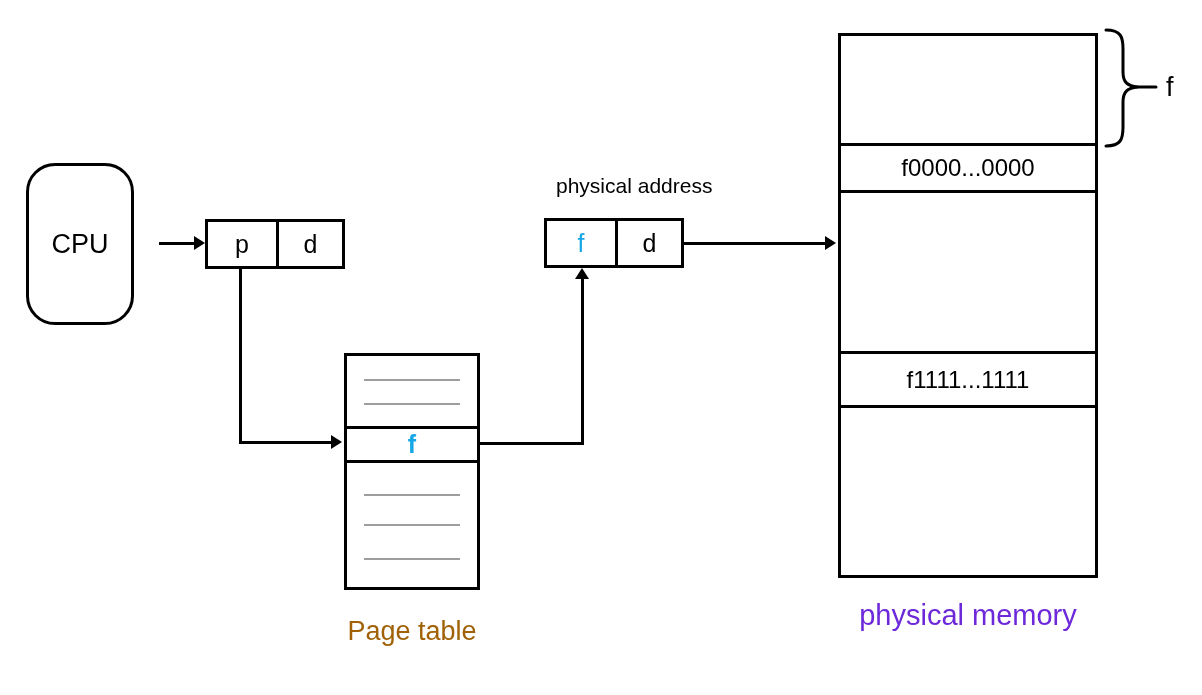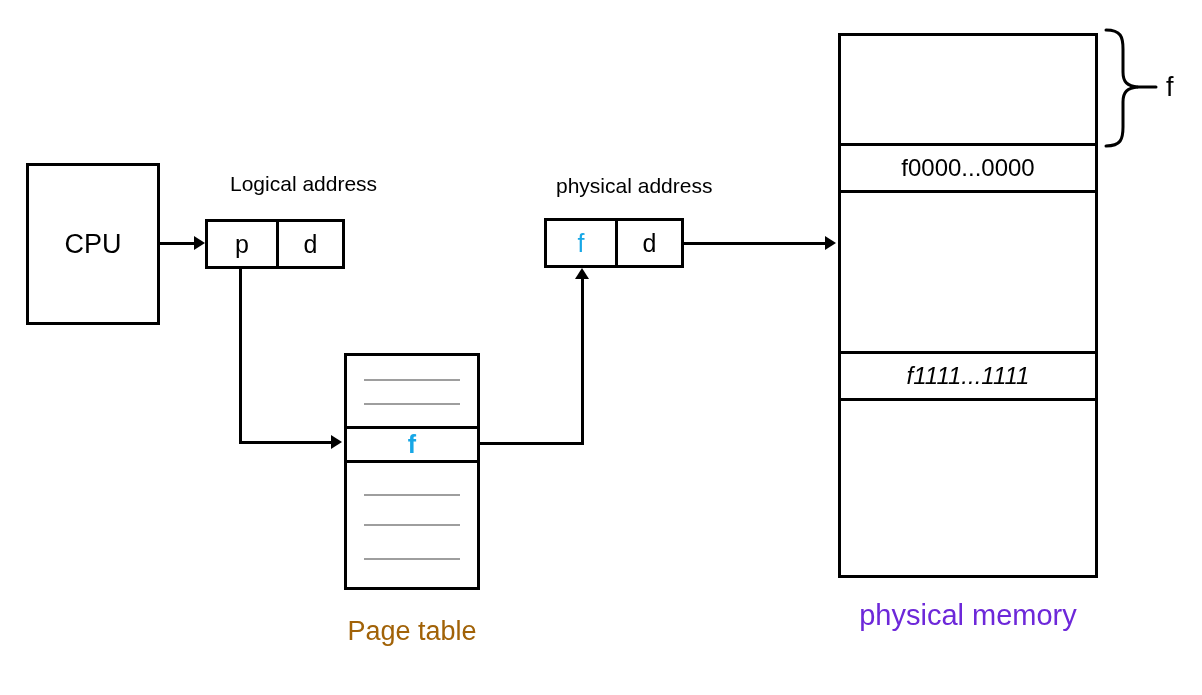--- a/index.html
+++ b/index.html
@@ -10,23 +10,23 @@
     background: #ffffff;
     font-family: "Liberation Sans", "DejaVu Sans", sans-serif;
     color: #000000;
     overflow: hidden;
   }
 
   
   .obox { position: absolute; border: 3px solid #000; box-sizing: border-box; background: #fff; }
 
   
-  .cpu-box { left: 26px; top: 163px; width: 134px; height: 162px;
+  .cpu-box { left: 26px; top: 163px; width: 108px; height: 162px;
              display: flex; align-items: center; justify-content: center;
-             font-size: 27px; }
+             font-size: 27px; border-radius: 29px; }
 
   
   .addr-box { height: 50px; width: 140px; display: flex; }
   .addr-box .cell { box-sizing: border-box; display: flex; align-items: center; justify-content: center;
                     font-size: 25px; }
   .addr-box .cell:first-child { width: 71px; border-right: 3px solid #000; }
   .addr-box .cell:last-child  { flex: 1; }
   .pd-box { left: 205px; top: 219px; }
   .fd-box { left: 544px; top: 218px; }
 
@@ -55,21 +55,21 @@
   .mem-caption { left: 838px; top: 599px; width: 260px; font-size: 29px; color: #6d28d9; }
 
   
   .mem-box { left: 838px; top: 33px; width: 260px; height: 545px; display: flex; flex-direction: column; }
   .mem-row { box-sizing: border-box; display: flex; align-items: center; justify-content: center;
              font-size: 24px; }
   .mem-row.bb { border-bottom: 3px solid #000; }
   .mr-1 { height: 110px; }
   .mr-2 { height: 47px; }
   .mr-3 { height: 161px; }
-  .mr-4 { height: 47px; font-style: italic; }
+  .mr-4 { height: 54px; }
   .mr-5 { flex: 1; }
 
   .accent { color: #17a7e6; }
 
   .brace-svg { position: absolute; left: 1102px; top: 27px; width: 62px; height: 122px; }
   .frame-f { position: absolute; left: 1166px; top: 72px; font-size: 27px; }
 </style>
 </head>
 <body>
 
@@ -77,21 +77,20 @@
 
   <div class="obox cpu-box">
     <span>CPU</span>
   </div>
 
   <div>
     <div class="hline" style="left:159px; top:242px; width:37px;"></div>
     <div class="head-right" style="left:194px; top:236px;"></div>
   </div>
 
-  <div class="title-label logical-title">Logical address</div>
   <div class="obox addr-box pd-box">
     <div class="cell">p</div>
     <div class="cell">d</div>
   </div>
 
   <div class="title-label physical-title">physical address</div>
   <div class="obox addr-box fd-box">
     <div class="cell accent">f</div>
     <div class="cell">d</div>
   </div>

